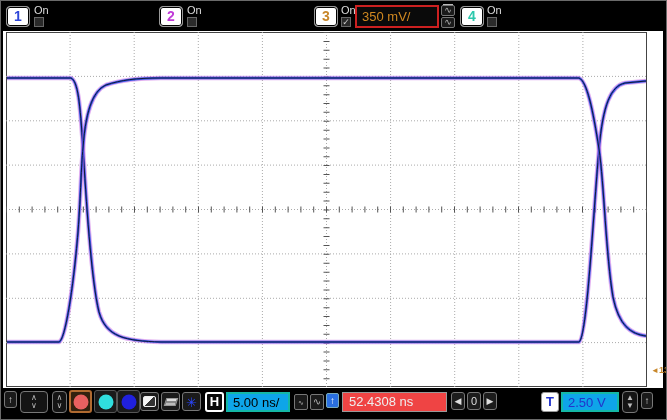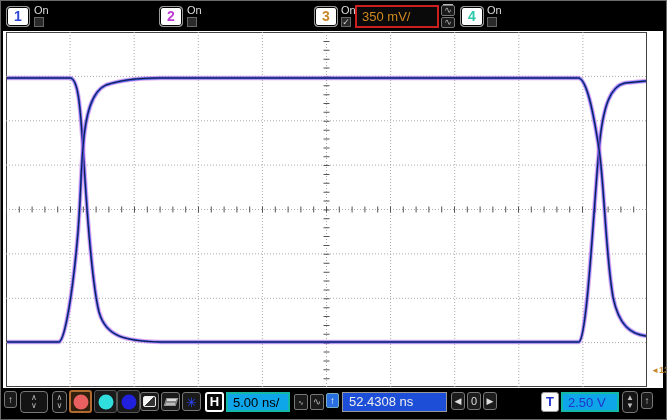--- a/index.html
+++ b/index.html
@@ -27,21 +27,21 @@
   
   .botbar { position:absolute; left:0; top:387px; width:667px; height:33px; background:#000; }
   .sqbtn { position:absolute; background:#1a1a1a; border:1px solid #777; border-radius:3px; color:#ddd; text-align:center; }
   .circbtn { position:absolute; width:23px; height:23px; background:#1a1a1a; border:1px solid #555; border-radius:3px; }
   .circbtn .dot { position:absolute; left:50%; top:50%; width:15px; height:15px; border-radius:50%; transform:translate(-50%,-50%); }
   .circbtn.sel { border:2px solid #b06a30; background:#32210f; }
   .spin { position:absolute; background:#141414; border:1px solid #777; border-radius:4px; display:flex; flex-direction:column;
           align-items:center; justify-content:space-between; padding:2px 0; color:#bbb; }
   .spin span { font-size:8px; line-height:8px; }
   .whitebox { position:absolute; background:#0ea5e9; color:#000; font-size:13px; line-height:18px; padding-left:5px; border:2px solid #14b8a6; }
-  .blackbox { position:absolute; background:#1d4ed8; color:#eee; font-size:13px; line-height:18px; padding-left:6px; border:1px solid #999; }
+  .blackbox { position:absolute; background:#ef4444; color:#eee; font-size:13px; line-height:18px; padding-left:6px; border:1px solid #999; }
   .lblbox { position:absolute; width:19px; height:20px; background:#0a0a0a; border:2px solid #fff; border-radius:3px;
             color:#fff; font-weight:bold; font-size:13px; text-align:center; line-height:16px; }
   .tbox { position:absolute; width:18px; height:20px; background:#fff; border:1px solid #999; border-radius:3px;
           color:#2233cc; font-weight:bold; font-size:13px; text-align:center; line-height:18px; }
   .navbtn { position:absolute; width:14px; height:18px; background:#1c1c1c; border:1px solid #777; border-radius:3px;
             color:#ddd; font-size:9px; text-align:center; line-height:16px; }
   .dispicon { width:13px; height:11px; border:1px solid #eee; border-radius:2px; margin:3px auto 0;
               background:linear-gradient(135deg,#f5f5f5 45%, #333 46%); }
   .eraser { width:12px; height:8px; margin:5px auto 0; transform:skewX(-18deg);
             background:linear-gradient(180deg,#ddd 0 30%, #888 30% 65%, #bbb 65%); border:1px solid #999; }

